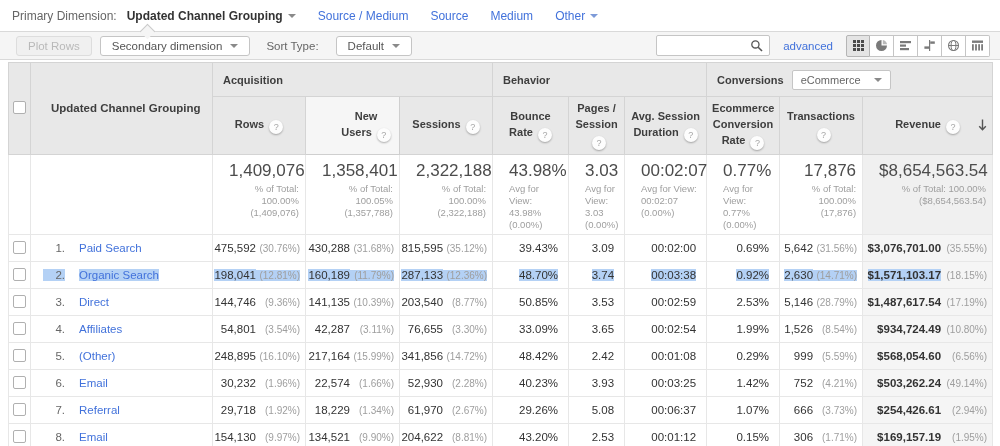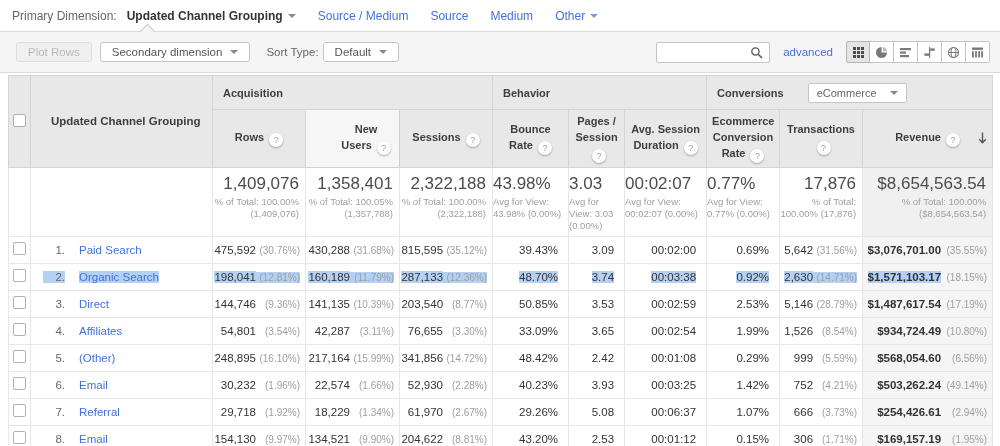--- a/index.html
+++ b/index.html
@@ -19,61 +19,61 @@
   
   .primary-bar{height:31px; display:flex; align-items:center; padding:12px 12px; position:relative; background:#fff;}
   .pd-label{color:#666; margin-right:10px;}
   .pd-selected{font-weight:bold; color:#333; cursor:pointer; margin-right:22px; display:inline-flex; align-items:center;}
   .caret-down{display:inline-block; width:0; height:0; border-left:4px solid transparent; border-right:4px solid transparent; border-top:4px solid #8a8a8a; margin-left:5px;}
   .pd-link{color:var(--link); margin-right:22px; cursor:pointer; text-decoration:none; display:inline-flex; align-items:center;}
   .pd-link .caret-down{border-top-color:#7d9ad8;}
   .notch{position:absolute; left:142px; top:26px; width:11px; height:11px; background:var(--toolbar);
     border-top:1px solid #c9c9c9; border-left:1px solid #c9c9c9; transform:rotate(45deg); z-index:3;}
   
-  .toolbar{height:42px; background:var(--toolbar); border-top:1px solid #d9d9d9; border-bottom:1px solid #d9d9d9;
+  .toolbar{height:29px; background:var(--toolbar); border-top:1px solid #d9d9d9; border-bottom:1px solid #d9d9d9;
     display:flex; align-items:center; padding:0 10px 0 16px; position:relative; z-index:1;}
   .tb-btn{background:#fff; border:1px solid #c5c5c5; border-radius:3px; padding:3px 11px; font-size:11.5px; color:#555;
     display:inline-flex; align-items:center; gap:7px; cursor:pointer; white-space:nowrap;}
   .tb-btn.disabled{background:#f0f0f0; border-color:#ddd; color:#b9b9b9; cursor:default;}
   .tb-btn .caret-down{margin-left:1px;}
-  .sort-label{color:#666; margin:0 4px 0 16px; font-size:11.5px;}
+  .sort-label{color:#666; margin:0 17px 0 16px; font-size:11.5px;}
   .tb-spacer{flex:1;}
   .search-box{display:flex; align-items:center; background:#fff; border:1px solid #c5c5c5; border-radius:2px; height:21px;}
   .search-box input{border:none; outline:none; width:86px; height:17px; padding:0 6px; font-size:11px; font-family:inherit; background:transparent;}
   .search-btn{width:26px; height:19px; display:flex; align-items:center; justify-content:center; cursor:pointer; border:none; background:none;}
   .advanced-link{color:var(--link); font-size:11.5px; margin:0 13px; cursor:pointer; text-decoration:none;}
   .view-group{display:flex;}
   .view-btn{width:24px; height:22px; background:#fff; border:1px solid #c5c5c5; border-left:none;
     display:flex; align-items:center; justify-content:center; cursor:pointer; padding:0;}
   .view-btn:first-child{border-left:1px solid #c5c5c5; border-radius:2px 0 0 2px;}
   .view-btn:last-child{border-radius:0 2px 2px 0;}
   .view-btn.active{background:#e4e4e4; border-color:#b5b5b5;}
   .view-btn svg{display:block;}
   
   .table-wrap{margin:2px 8px 0 8px;}
   table{border-collapse:collapse; table-layout:fixed; width:984px;}
   th{background:var(--hdr); border:1px solid var(--hdr-border); font-size:11px; color:#3e3e3e;}
   .cb-th,.dim-th{border-bottom:1px solid var(--hdr-border);}
   .dim-th{text-align:left; padding-left:20px; font-weight:bold; font-size:11.5px;}
   .group-th{text-align:left; font-weight:bold; padding:0 10px; height:34px; vertical-align:middle;}
-  .group-th .g-inner{display:flex; align-items:center; gap:24px;}
+  .group-th .g-inner{display:flex; align-items:center; gap:8px;}
   .mini-select{background:#fff; border:1px solid #c5c5c5; border-radius:2px; padding:3px 8px; font-weight:normal;
     color:#666; font-size:11px; display:inline-flex; align-items:center; gap:8px; cursor:pointer;}
   .metric-th{height:47px; vertical-align:middle; text-align:center; font-weight:bold; padding:4px 5px; position:relative; line-height:1.45; cursor:pointer;}
   .metric-th.lighter{background:#f6f6f6; border-color:#cfcfcf;padding-left:32px;}
   .help{display:inline-block; width:14px; height:14px; line-height:14px; border-radius:50%; background:#fdfdfd;
     color:#a5a5a5; font-size:9px; font-weight:normal; text-align:center; margin-left:5px; vertical-align:-2px;
     box-shadow:0 1px 2px rgba(0,0,0,.3); cursor:pointer;}
   .help::after{content:"?";}
   .sort-arrow{position:absolute; right:3px; top:50%; margin-top:-7px;}
   
   .checkbox{display:inline-block; width:13px; height:13px; background:#fff; border:1px solid #b0b0b0; border-radius:2px; cursor:pointer;}
   .cb-cell,.cb-th{text-align:center; vertical-align:middle;}
   
-  .summary-row td{border:1px solid var(--row-border); vertical-align:top; padding:6px 6px 4px 0; height:56px; background:#fff;}
+  .summary-row td{border:1px solid var(--row-border); vertical-align:top; padding:6px 6px 4px 16px; height:56px; background:#fff;}
   .sum-val{font-size:17px; color:#4c4c4c; letter-spacing:0;}
   .sum-sub{font-size:9.5px; color:#9e9e9e; line-height:1.25; margin-top:2px;}
   .ra{text-align:right;}
   .ca{}
   td.sum-rev{background:#f0f0f0;}
   
   .data-row td{border:1px solid var(--row-border); height:27px; font-size:11.5px; background:#fff; padding:0;}
   .dim-cell{padding-left:12px !important; white-space:nowrap; overflow:hidden;}
   .row-num{display:inline-block; width:22px; text-align:right; color:#666; margin-right:14px;}
   .chan-link{color:var(--link); text-decoration:none; cursor:pointer;}

